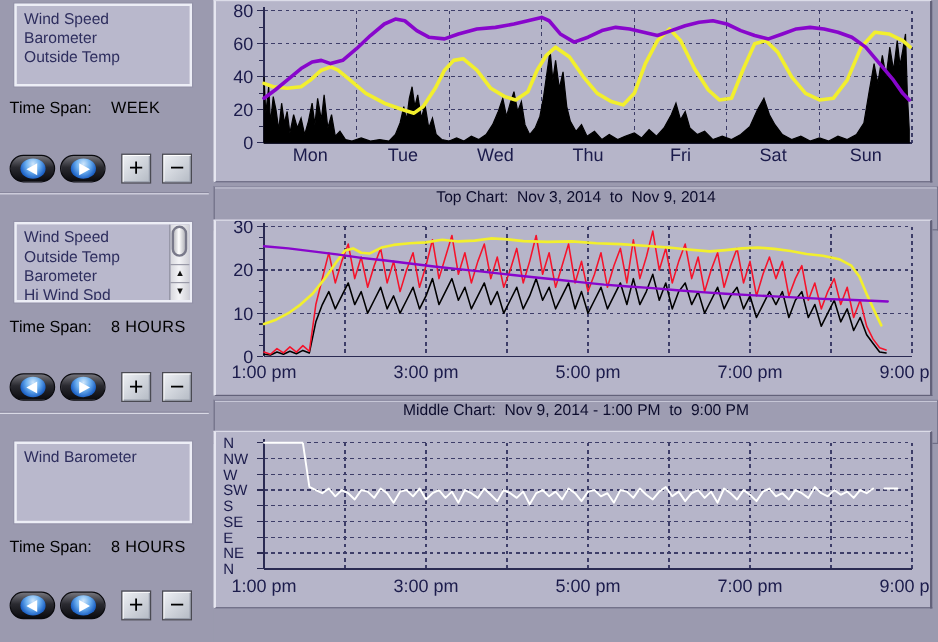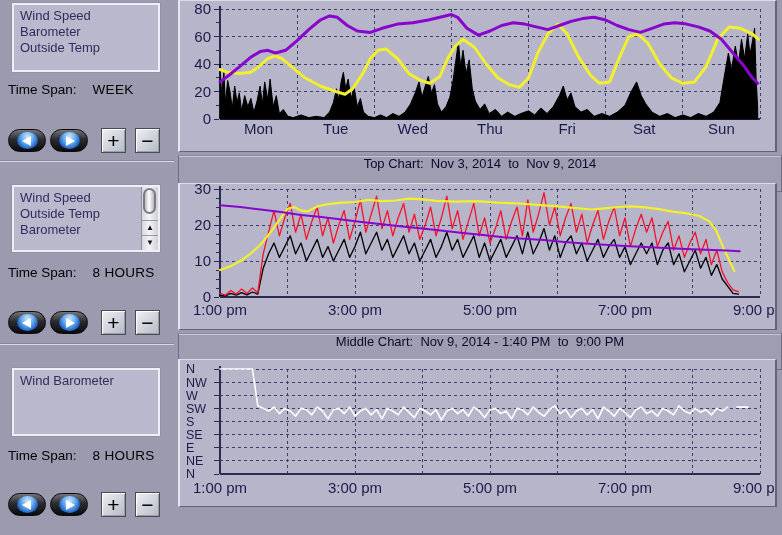--- a/index.html
+++ b/index.html
@@ -84,20 +84,21 @@
       </div>
     </section>
     <div class="divider" style="top:160px;"></div>
 
     <section class="control-panel" style="top:162px;height:181px;">
       <div class="listbox" style="top:23px;height:67px;">
         <ul style="padding-right:18px;">
           <li>Wind Speed</li>
           <li>Outside Temp</li>
           <li>Barometer</li>
+          <li>Hi Wind Spd</li>
         </ul>
         <div class="scrollbar">
           <div class="sb-thumb"></div>
           <div class="sb-arrows">
             <div class="sb-arrow">▲</div>
             <div class="sb-arrow">▼</div>
           </div>
         </div>
       </div>
       <div class="timespan" style="top:103px;">
@@ -240,21 +241,21 @@
           <text x="310" y="131" text-anchor="middle" font-size="15" fill="#1b1b4b" font-family="&quot;Liberation Sans&quot;,sans-serif">5:00 pm</text>
           <text x="445" y="131" text-anchor="middle" font-size="15" fill="#1b1b4b" font-family="&quot;Liberation Sans&quot;,sans-serif">7:00 pm</text>
           <text x="580" y="131" text-anchor="middle" font-size="15" fill="#1b1b4b" font-family="&quot;Liberation Sans&quot;,sans-serif">9:00 pm</text>
           <polyline points="40.0,111.2 45.4,111.9 50.8,109.4 56.2,111.2 61.6,108.7 67.0,110.8 72.4,108.0 77.8,110.1 83.2,84.2 88.6,69.8 94.0,59.0 99.4,73.4 104.8,62.6 110.2,51.8 115.6,69.8 121.0,59.0 126.4,77.0 131.8,66.2 137.2,55.4 142.6,73.4 148.0,62.6 153.4,77.0 158.8,66.2 164.2,55.4 169.6,73.4 175.0,62.6 180.4,48.2 185.8,69.8 191.2,59.0 196.6,48.2 202.0,66.2 207.4,55.4 212.8,73.4 218.2,62.6 223.6,51.8 229.0,69.8 234.4,59.0 239.8,77.0 245.2,66.2 250.6,55.4 256.0,73.4 261.4,62.6 266.8,48.2 272.2,66.2 277.6,55.4 283.0,73.4 288.4,62.6 293.8,51.8 299.2,73.4 304.6,59.0 310.0,77.0 315.4,66.2 320.8,55.4 326.2,73.4 331.6,62.6 337.0,51.8 342.4,69.8 347.8,48.2 353.2,69.8 358.6,59.0 364.0,44.6 369.4,66.2 374.8,51.8 380.2,73.4 385.6,59.0 391.0,51.8 396.4,69.8 401.8,59.0 407.2,77.0 412.6,66.2 418.0,55.4 423.4,73.4 428.8,62.6 434.2,55.4 439.6,73.4 445.0,62.6 450.4,80.6 455.8,69.8 461.2,59.0 466.6,69.8 472.0,59.0 477.4,80.6 482.8,66.2 488.2,59.0 493.6,80.6 499.0,69.8 504.4,87.8 509.8,77.0 515.2,66.2 520.6,84.2 526.0,73.4 531.4,91.4 536.8,80.6 542.2,95.0 547.6,102.2 553.0,109.4 558.4,110.1" fill="none" stroke="#000000" stroke-width="1.3" stroke-linejoin="round" stroke-linecap="round"></polyline>
           <polyline points="40.0,109.4 45.4,111.2 50.8,106.5 56.2,110.1 61.6,105.1 67.0,109.4 72.4,104.0 77.8,108.7 83.2,69.8 88.6,48.2 94.0,26.6 99.4,51.8 104.8,33.8 110.2,19.4 115.6,48.2 121.0,30.2 126.4,55.4 131.8,37.4 137.2,23.0 142.6,51.8 148.0,33.8 153.4,59.0 158.8,41.0 164.2,26.6 169.6,55.4 175.0,37.4 180.4,15.8 185.8,48.2 191.2,30.2 196.6,12.2 202.0,44.6 207.4,26.6 212.8,51.8 218.2,33.8 223.6,19.4 229.0,48.2 234.4,30.2 239.8,55.4 245.2,41.0 250.6,23.0 256.0,51.8 261.4,33.8 266.8,12.2 272.2,44.6 277.6,26.6 283.0,55.4 288.4,37.4 293.8,19.4 299.2,51.8 304.6,33.8 310.0,59.0 315.4,44.6 320.8,26.6 326.2,55.4 331.6,37.4 337.0,23.0 342.4,51.8 347.8,15.8 353.2,48.2 358.6,30.2 364.0,8.6 369.4,41.0 374.8,23.0 380.2,51.8 385.6,33.8 391.0,19.4 396.4,48.2 401.8,30.2 407.2,59.0 412.6,41.0 418.0,26.6 423.4,55.4 428.8,37.4 434.2,23.0 439.6,51.8 445.0,33.8 450.4,62.6 455.8,44.6 461.2,30.2 466.6,48.2 472.0,33.8 477.4,62.6 482.8,48.2 488.2,37.4 493.6,66.2 499.0,51.8 504.4,73.4 509.8,59.0 515.2,48.2 520.6,69.8 526.0,55.4 531.4,80.6 536.8,66.2 542.2,87.8 547.6,98.6 553.0,105.8 558.4,107.6" fill="none" stroke="#f5132b" stroke-width="1.3" stroke-linejoin="round" stroke-linecap="round"></polyline>
           <polyline points="40.0,86.0 50.1,82.4 60.3,77.0 70.4,69.8 80.5,60.8 90.6,48.2 100.8,33.8 107.5,24.8 114.2,23.0 121.0,26.6 127.8,27.3 137.9,22.3 148.0,20.1 161.5,18.7 175.0,18.0 188.5,15.8 202.0,17.2 215.5,16.5 229.0,14.7 242.5,15.4 256.0,16.9 276.3,17.6 296.5,17.2 316.8,18.7 337.0,19.4 357.2,20.8 377.5,22.3 391.0,23.7 411.3,25.5 424.7,24.4 438.2,23.0 451.8,22.3 465.3,23.4 478.8,25.2 492.2,27.7 505.7,29.1 519.3,32.0 529.4,37.4 536.1,46.4 542.9,62.6 549.6,77.0 554.4,87.1" fill="none" stroke="#f2ef2d" stroke-width="2.2" stroke-linejoin="round" stroke-linecap="round"></polyline>
           <polyline points="40.0,21.2 60.3,23.0 80.5,25.5 100.8,28.0 121.0,30.9 141.3,33.1 161.5,35.6 181.7,38.1 202.0,40.3 222.2,42.4 242.5,44.6 262.8,46.8 283.0,48.9 303.2,51.1 323.5,53.2 343.8,54.7 364.0,56.1 384.3,57.9 404.5,59.4 424.7,60.8 445.0,61.9 465.3,63.0 485.5,64.0 505.7,65.1 526.0,65.8 546.3,66.6 559.8,67.3" fill="none" stroke="#8806cc" stroke-width="2" stroke-linejoin="round" stroke-linecap="round"></polyline>
         </svg>
     </div>
     <div class="caption-bar" style="top:333px;">
-      <span class="caption-text">Middle Chart:  Nov 9, 2014 - 1:40 PM  to  9:00 PM</span>
+      <span class="caption-text">Middle Chart:  Nov 9, 2014 - 1:00 PM  to  9:00 PM</span>
     </div>
 
     <div class="chart-box" style="top:359px;height:148px;">
       <svg id="svg-2" width="595" height="146">
           <line x1="107.5" y1="9" x2="107.5" y2="114" stroke="#3d3d68" stroke-width="1" stroke-dasharray="3,3" shape-rendering="crispEdges"></line>
           <line x1="175" y1="9" x2="175" y2="114" stroke="#3d3d68" stroke-width="1" stroke-dasharray="3,3" shape-rendering="crispEdges"></line>
           <line x1="242.5" y1="9" x2="242.5" y2="114" stroke="#3d3d68" stroke-width="1" stroke-dasharray="3,3" shape-rendering="crispEdges"></line>
           <line x1="310" y1="9" x2="310" y2="114" stroke="#3d3d68" stroke-width="1" stroke-dasharray="3,3" shape-rendering="crispEdges"></line>
           <line x1="377.5" y1="9" x2="377.5" y2="114" stroke="#3d3d68" stroke-width="1" stroke-dasharray="3,3" shape-rendering="crispEdges"></line>
           <line x1="445" y1="9" x2="445" y2="114" stroke="#3d3d68" stroke-width="1" stroke-dasharray="3,3" shape-rendering="crispEdges"></line>

